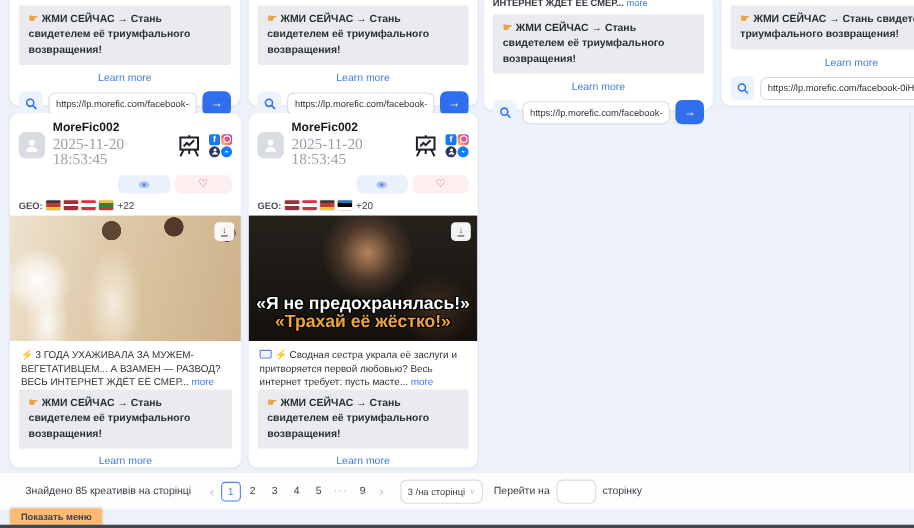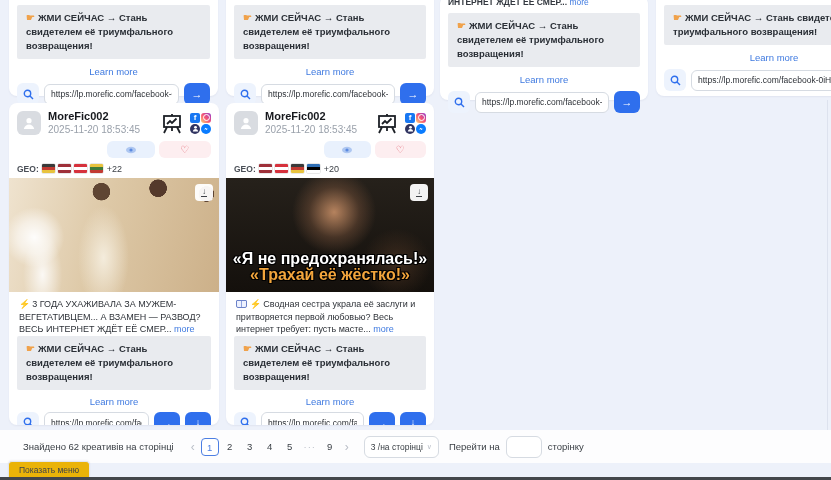--- a/index.html
+++ b/index.html
@@ -30,21 +30,21 @@
   .fc3 .headline { margin-top:6px; }
 
   
   .card { top:103px; height:322px; display:flex; flex-direction:column; overflow:hidden; }
   .cc1 { left:9px;   width:210px; }
   .cc2 { left:226px; width:208px; }
   .chead { display:flex; align-items:center; margin:8px 8px 0; }
   .avatar { width:24px; height:24px; border-radius:6px; background:#d9dce1; display:flex; align-items:center; justify-content:center; flex:none; }
   .who { margin-left:7px; line-height:1; }
   .who .nm { font-size:11px; font-weight:bold; color:#16181d; }
-  .who .dt { font-size:10px; color:#9aa1ab; margin-top:3px; }
+  .who .dt { font-size:14px; color:#9aa1ab; margin-top:3px;font-family:Liberation Serif, serif; }
   .hicons { margin-left:auto; display:flex; align-items:center; gap:6px; }
   .socgrid { display:grid; grid-template-columns:10px 10px; grid-auto-rows:10px; gap:1px; }
   .soc { width:10px; height:10px; display:flex; align-items:center; justify-content:center; overflow:hidden; }
   .fb { background:#1877f2; border-radius:2px; color:#fff; font-size:8px; font-weight:bold; line-height:10px; }
   .ig { background:linear-gradient(45deg,#ffd776,#f55376 50%,#8f39ce); border-radius:3px; position:relative; }
   .ig::before { content:""; width:5px; height:5px; border:1px solid #fff; border-radius:50%; }
   .an { background:#303461; border-radius:50%; }
   .ms { background:#0a7cff; border-radius:50%; }
 
   .btnrow { display:flex; gap:4px; margin:6px 8px 0; height:17px; }
@@ -90,21 +90,21 @@
   .pag-found { margin-right:12px; }
   .chev { color:#b9bec7; font-size:12px; padding:0 5px; cursor:pointer; }
   .pg { width:18px; height:18px; line-height:17px; text-align:center; border-radius:4px; margin:0 1px; cursor:pointer; }
   .pg.active { border:1px solid #4d7fe3; color:#4d7fe3; background:#fff; }
   .pg.dots { color:#b9bec7; letter-spacing:1px; cursor:default; }
   .persel { margin-left:10px; height:22px; border:1px solid #d6dbe2; border-radius:6px; background:#fff; display:flex; align-items:center; padding:0 6px; gap:4px; font-size:8.5px; cursor:pointer; }
   .persel .caret { color:#b9bec7; font-size:7px; }
   .goto { display:flex; align-items:center; gap:6px; margin-left:10px; }
   .goto input { width:36px; height:22px; border:1px solid #d6dbe2; border-radius:6px; background:#fff; }
 
-  .menu-tab { position:absolute; left:8px; top:461px; height:16px; background:#eab308; border:1px solid #e3e6ec; border-bottom:none; border-radius:4px 4px 0 0; font-size:8.5px; color:#3e434a; display:flex; align-items:center; padding:0 10px; box-shadow:0 -1px 2px rgba(30,40,90,.05); cursor:pointer; }
+  .menu-tab { position:absolute; left:8px; top:461px; height:16px; background:#fdba74; border:1px solid #e3e6ec; border-bottom:none; border-radius:4px 4px 0 0; font-size:8.5px; color:#3e434a; display:flex; align-items:center; padding:0 10px; box-shadow:0 -1px 2px rgba(30,40,90,.05); cursor:pointer;font-weight:bold; }
   .darkbar { position:absolute; left:0; top:477px; width:831px; height:3px; background:#43464b; }
   .scrollline { position:absolute; left:827px; top:100px; width:1px; height:330px; background:#dde2ee; }
 </style>
 </head>
 <body>
 
 <div id="page">
 
   <div class="frag fc1">
     <div class="headline">
@@ -365,21 +365,21 @@
             <span>→</span>
           </button>
         <button class="dlb">
             <span class="tray">↓</span>
           </button>
       </div>
     </div>
   </div>
 
   <div class="pagbar">
-    <span class="pag-found">Знайдено 62 креативів на сторінці</span>
+    <span class="pag-found">Знайдено 85 креативів на сторінці</span>
     <span class="chev">‹</span>
     <span class="pg active">1</span>
     <span class="pg">2</span>
     <span class="pg">3</span>
     <span class="pg">4</span>
     <span class="pg">5</span>
     <span class="pg dots">···</span>
     <span class="pg">9</span>
     <span class="chev">›</span>
     <div class="persel">

